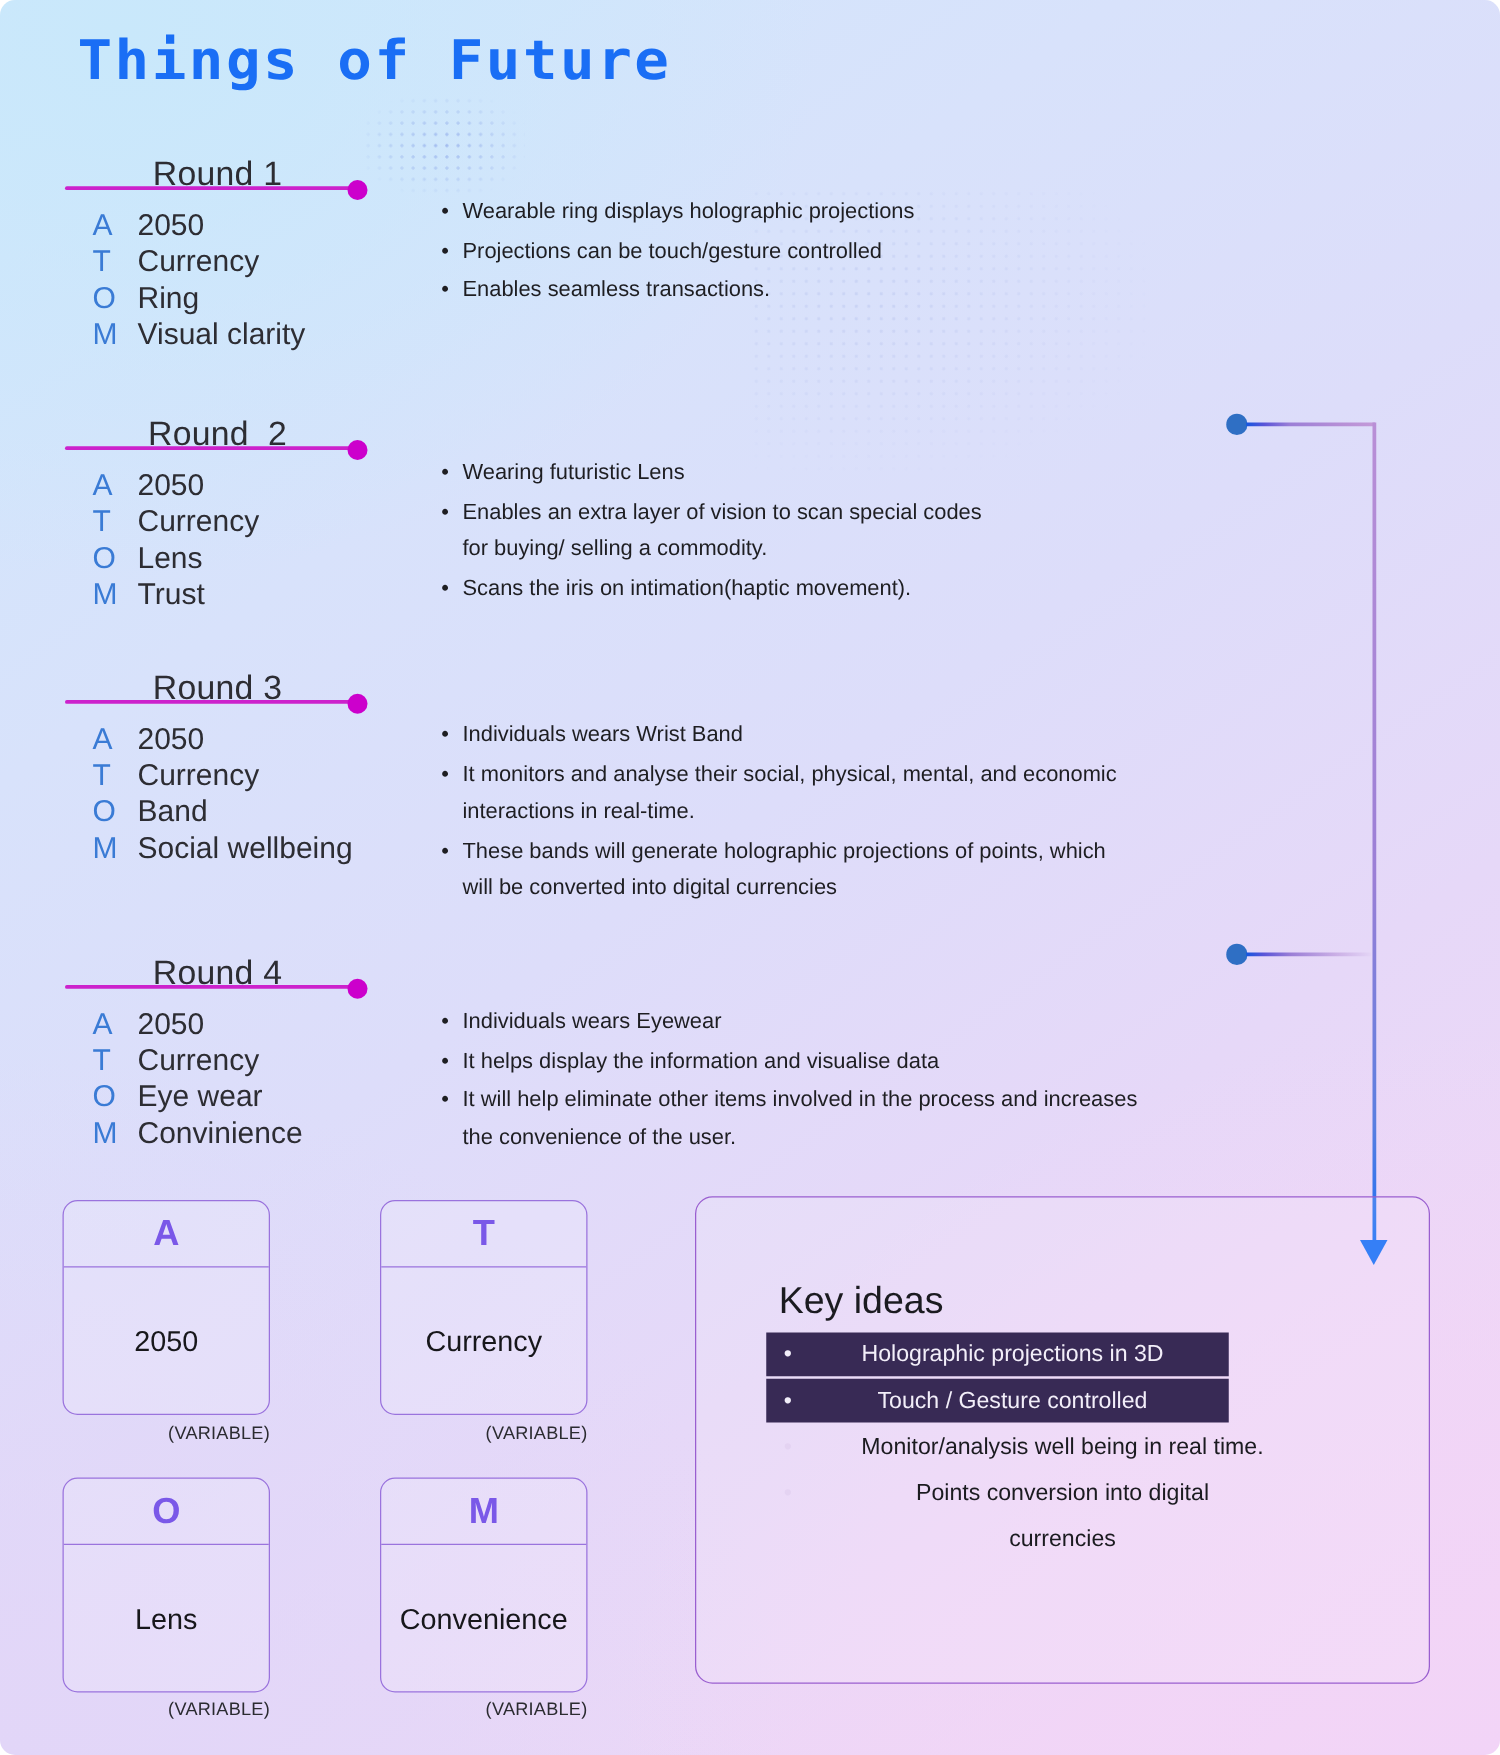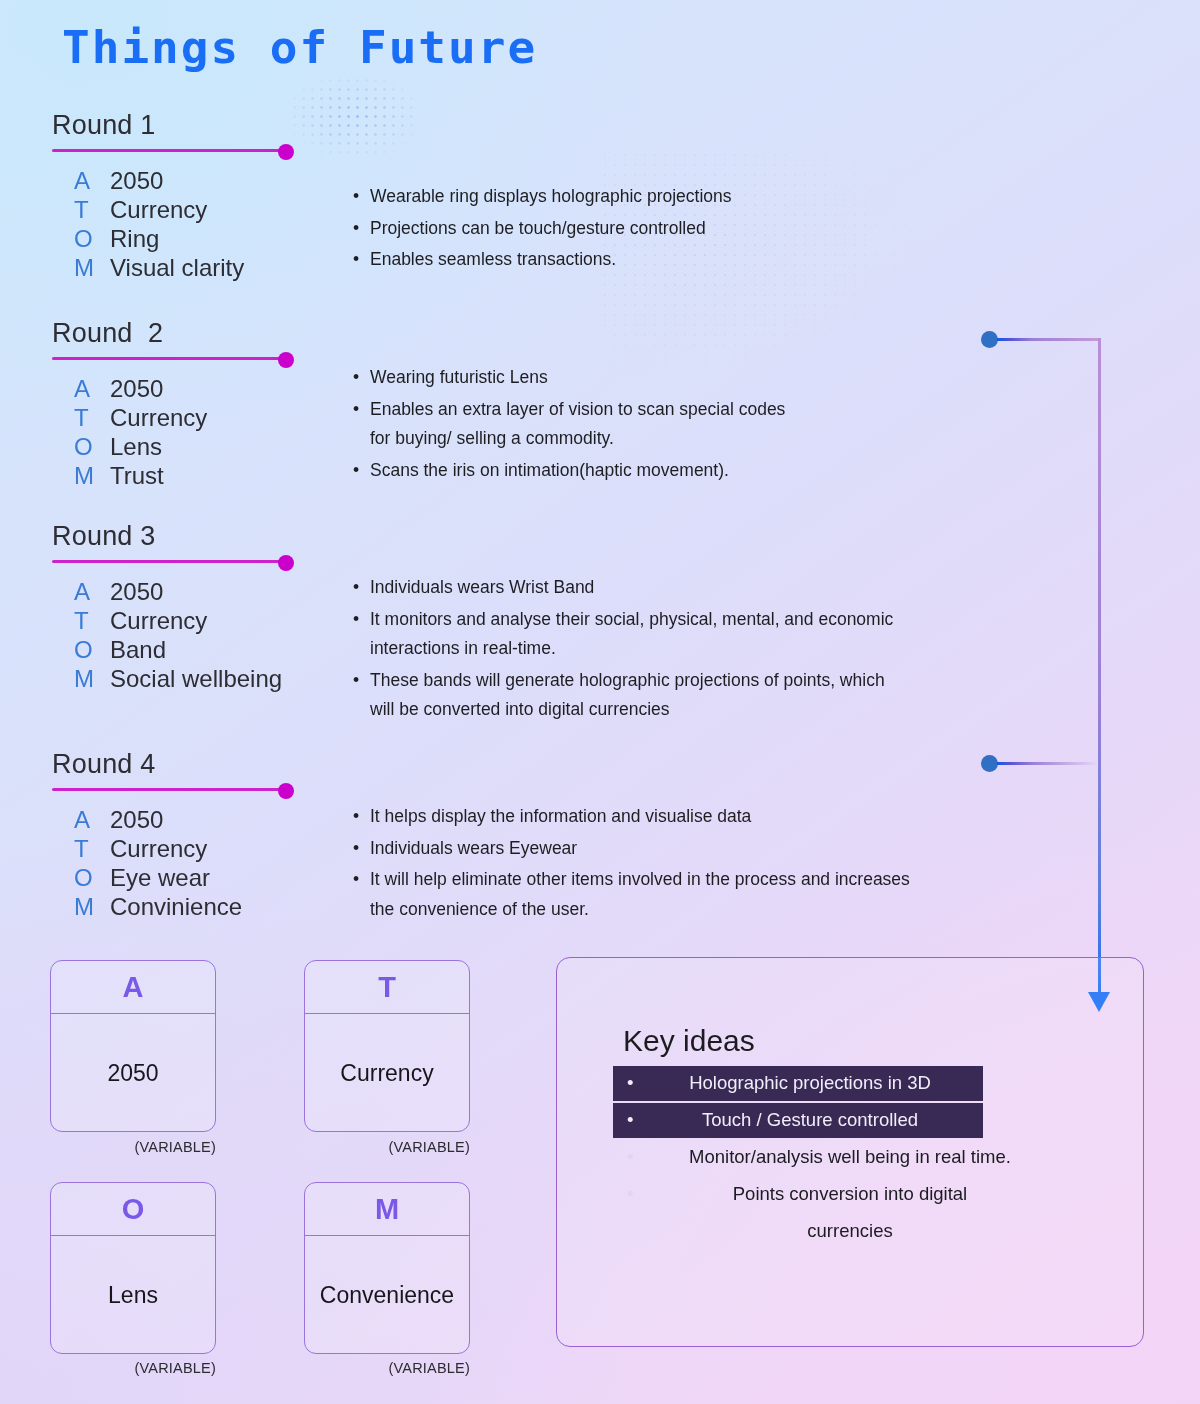--- a/index.html
+++ b/index.html
@@ -16,20 +16,21 @@
   #page {
     position: relative;
     width: 1200px;
     height: 1404px;
     overflow: hidden;
     background:
       radial-gradient(ellipse 900px 700px at 8% 2%, #c9e8fb 0%, rgba(201,232,251,0) 62%),
       radial-gradient(ellipse 1100px 900px at 100% 100%, #f2d4f7 0%, rgba(242,212,247,0) 65%),
       radial-gradient(ellipse 900px 800px at 0% 100%, #e2d6f8 0%, rgba(226,214,248,0) 70%),
       linear-gradient(145deg, #cfe8fc 0%, #d8e2fb 28%, #ddddfa 48%, #e6d8f8 68%, #f0d7f6 88%, #f4d9f5 100%);
+    border-radius: 12px;
   }
 
   
   .halftone {
     position: absolute;
     left: 290px;
     top: 76px;
     width: 130px;
     height: 80px;
     background-image: radial-gradient(circle, rgba(90,120,220,0.38) 1px, rgba(0,0,0,0) 1.6px);
@@ -74,23 +75,23 @@
   }
   .round-head {
     position: absolute;
     left: 52px;
     width: 244px;
     height: 48px;
   }
   .round-title {
     position: absolute;
     left: 0;
-    top: 0;
+    top: 14px;
     width: 244px;
-    text-align: left;
+    text-align: center;
     font-size: 27px;
     color: #2d2d33;
     font-weight: 400;
     letter-spacing: 0.2px;
     white-space: pre;
   }
   .round-rule {
     position: absolute;
     left: 0;
     top: 39px;
@@ -296,21 +297,21 @@
       </div>
       <div class="atom-row">
         <span class="atom-key">O</span>
         <span class="atom-val">Ring</span>
       </div>
       <div class="atom-row">
         <span class="atom-key">M</span>
         <span class="atom-val">Visual clarity</span>
       </div>
     </div>
-    <div class="bullets" style="top:72px">
+    <div class="bullets" style="top:44px">
       <div class="bullet"><span>Wearable ring displays holographic projections</span></div>
       <div class="bullet"><span>Projections can be touch/gesture controlled</span></div>
       <div class="bullet"><span>Enables seamless transactions.</span></div>
     </div>
   </div>
 
   <div class="round" style="top:318px">
     <div class="round-head">
       <div class="round-title">Round  2</div>
       <div class="round-rule"></div>
@@ -399,22 +400,22 @@
       <div class="atom-row">
         <span class="atom-key">O</span>
         <span class="atom-val">Eye wear</span>
       </div>
       <div class="atom-row">
         <span class="atom-key">M</span>
         <span class="atom-val">Convinience</span>
       </div>
     </div>
     <div class="bullets" style="top:53px">
+      <div class="bullet"><span>Individuals wears Eyewear</span></div>
       <div class="bullet"><span>It helps display the information and visualise data</span></div>
-      <div class="bullet"><span>Individuals wears Eyewear</span></div>
       <div class="bullet">
         <span>It will help eliminate other items involved in the process and increases</span>
         <span class="cont">the convenience of the user.</span>
       </div>
     </div>
   </div>
 
   <div class="conn-dot" style="left:981px; top:331px;"></div>
   <div class="conn-h" style="left:997px; top:338px; width:103px;"></div>
 

